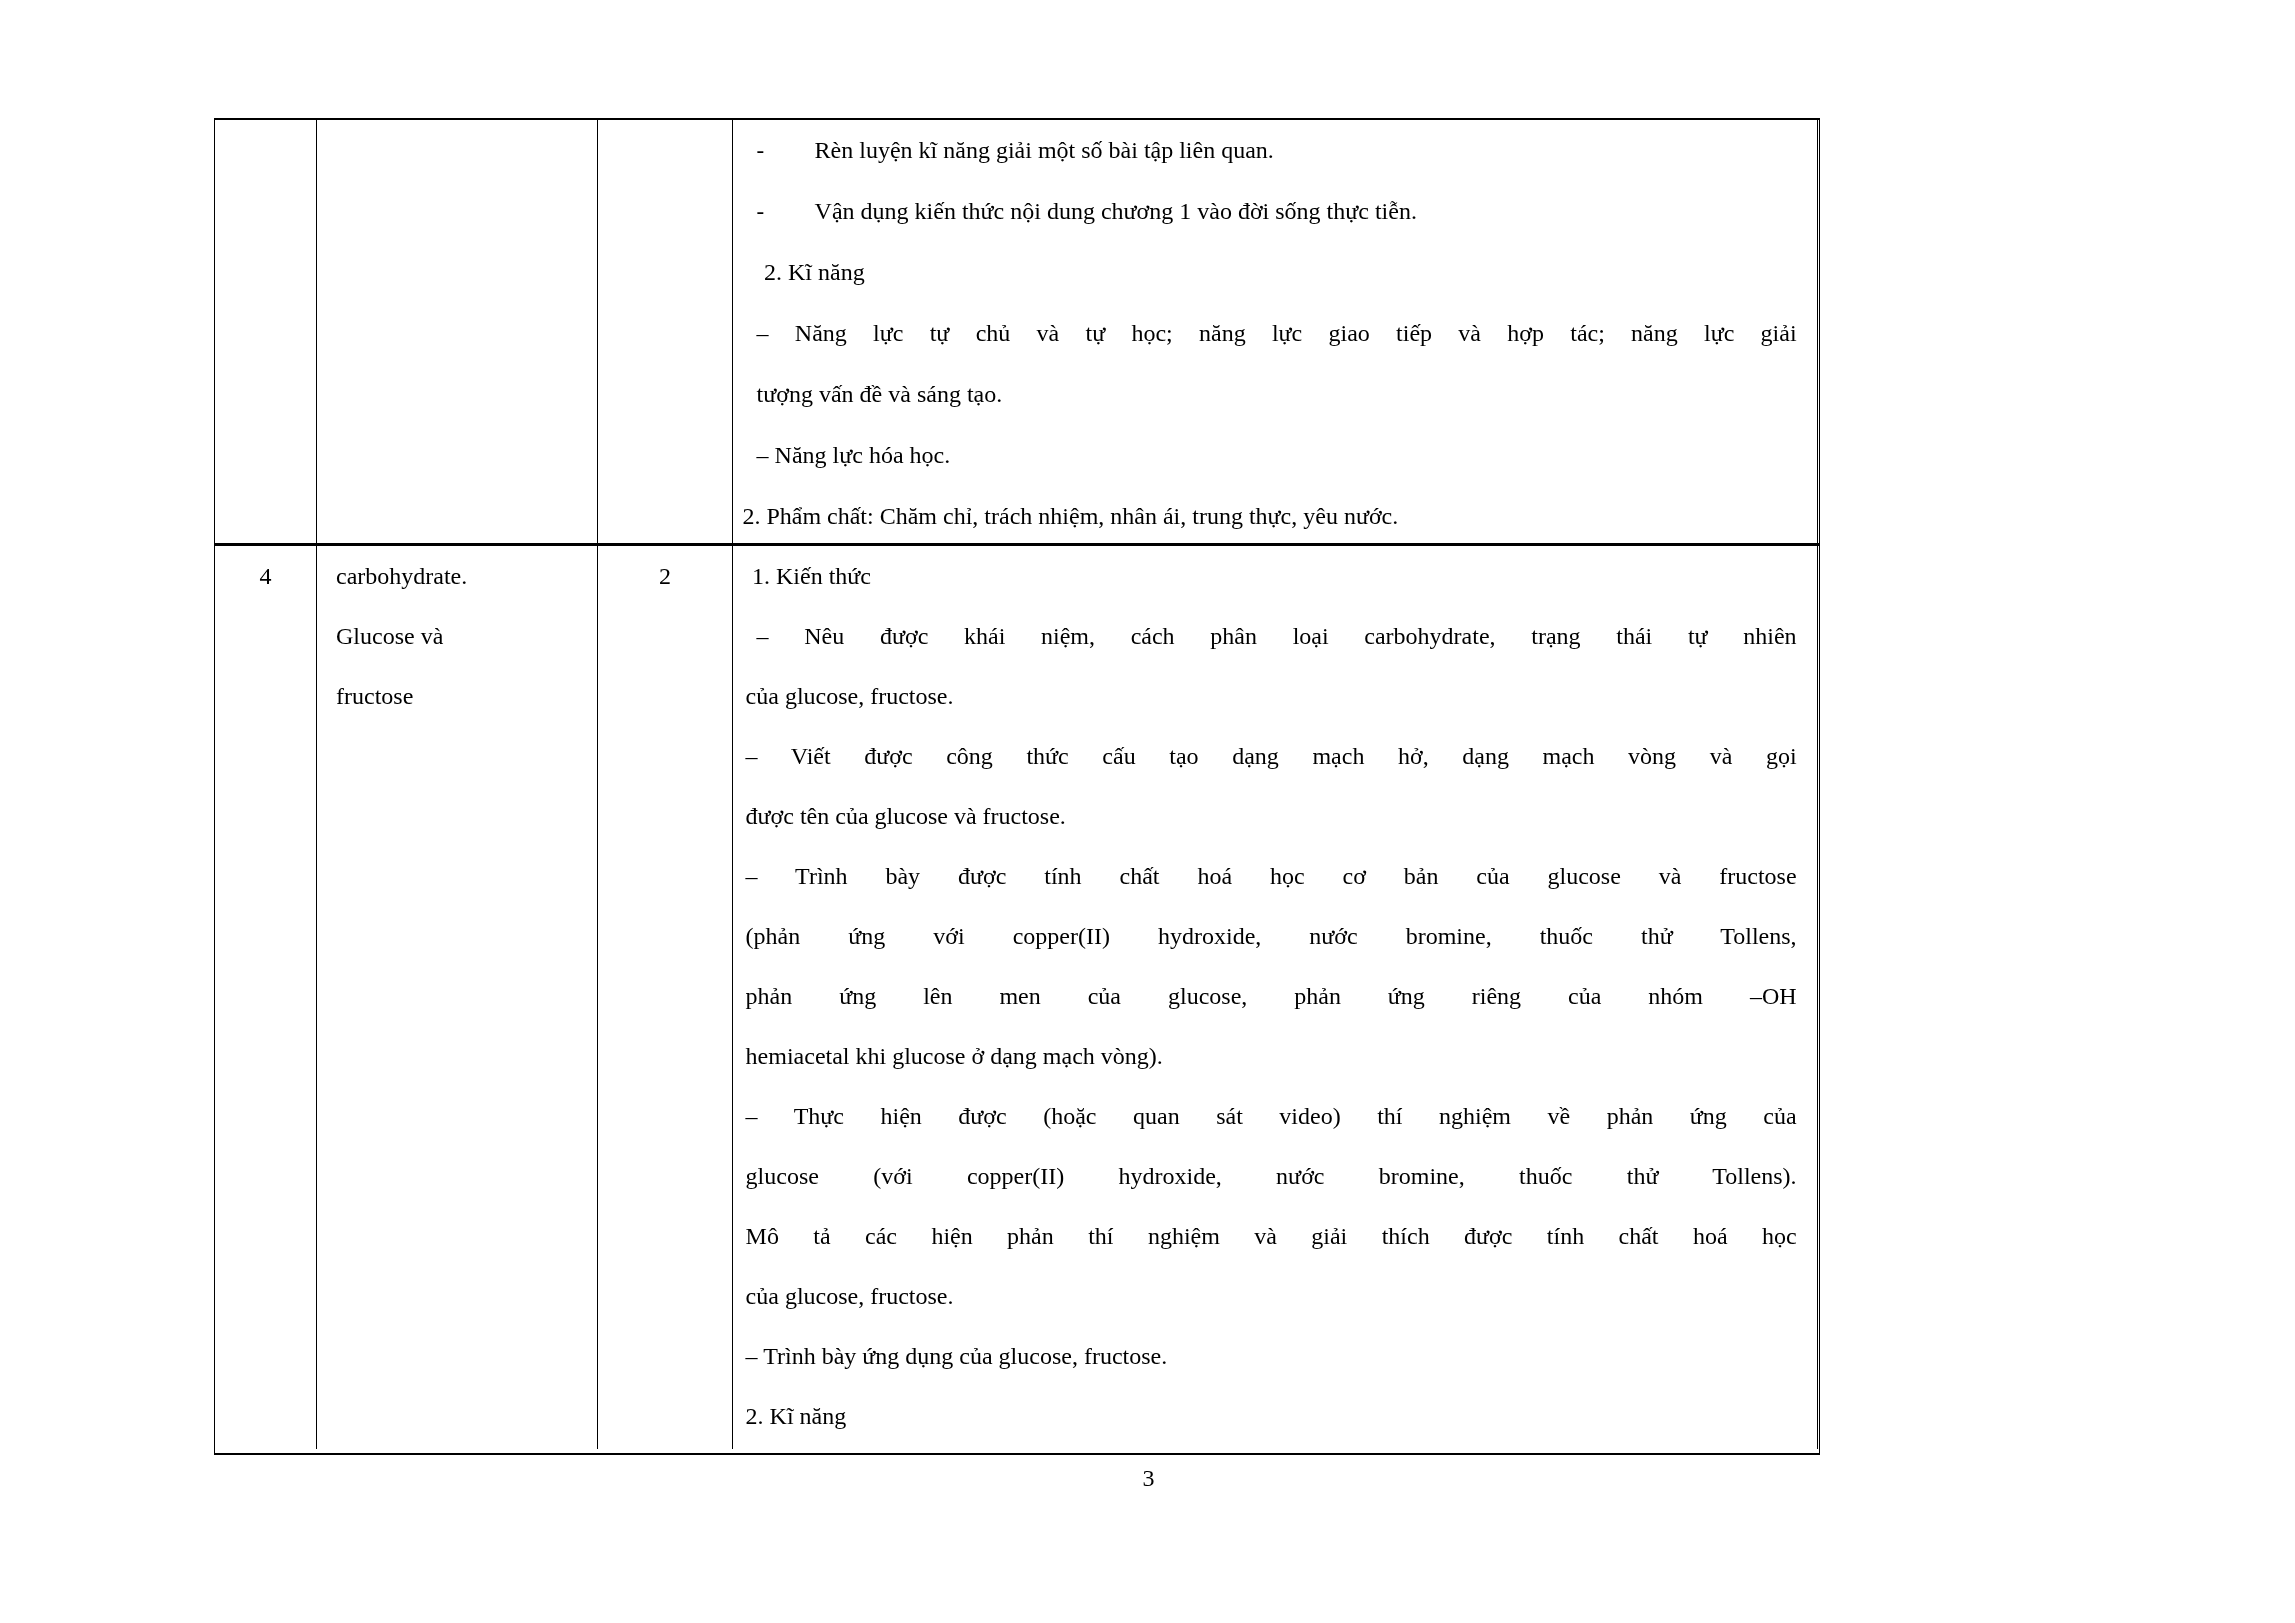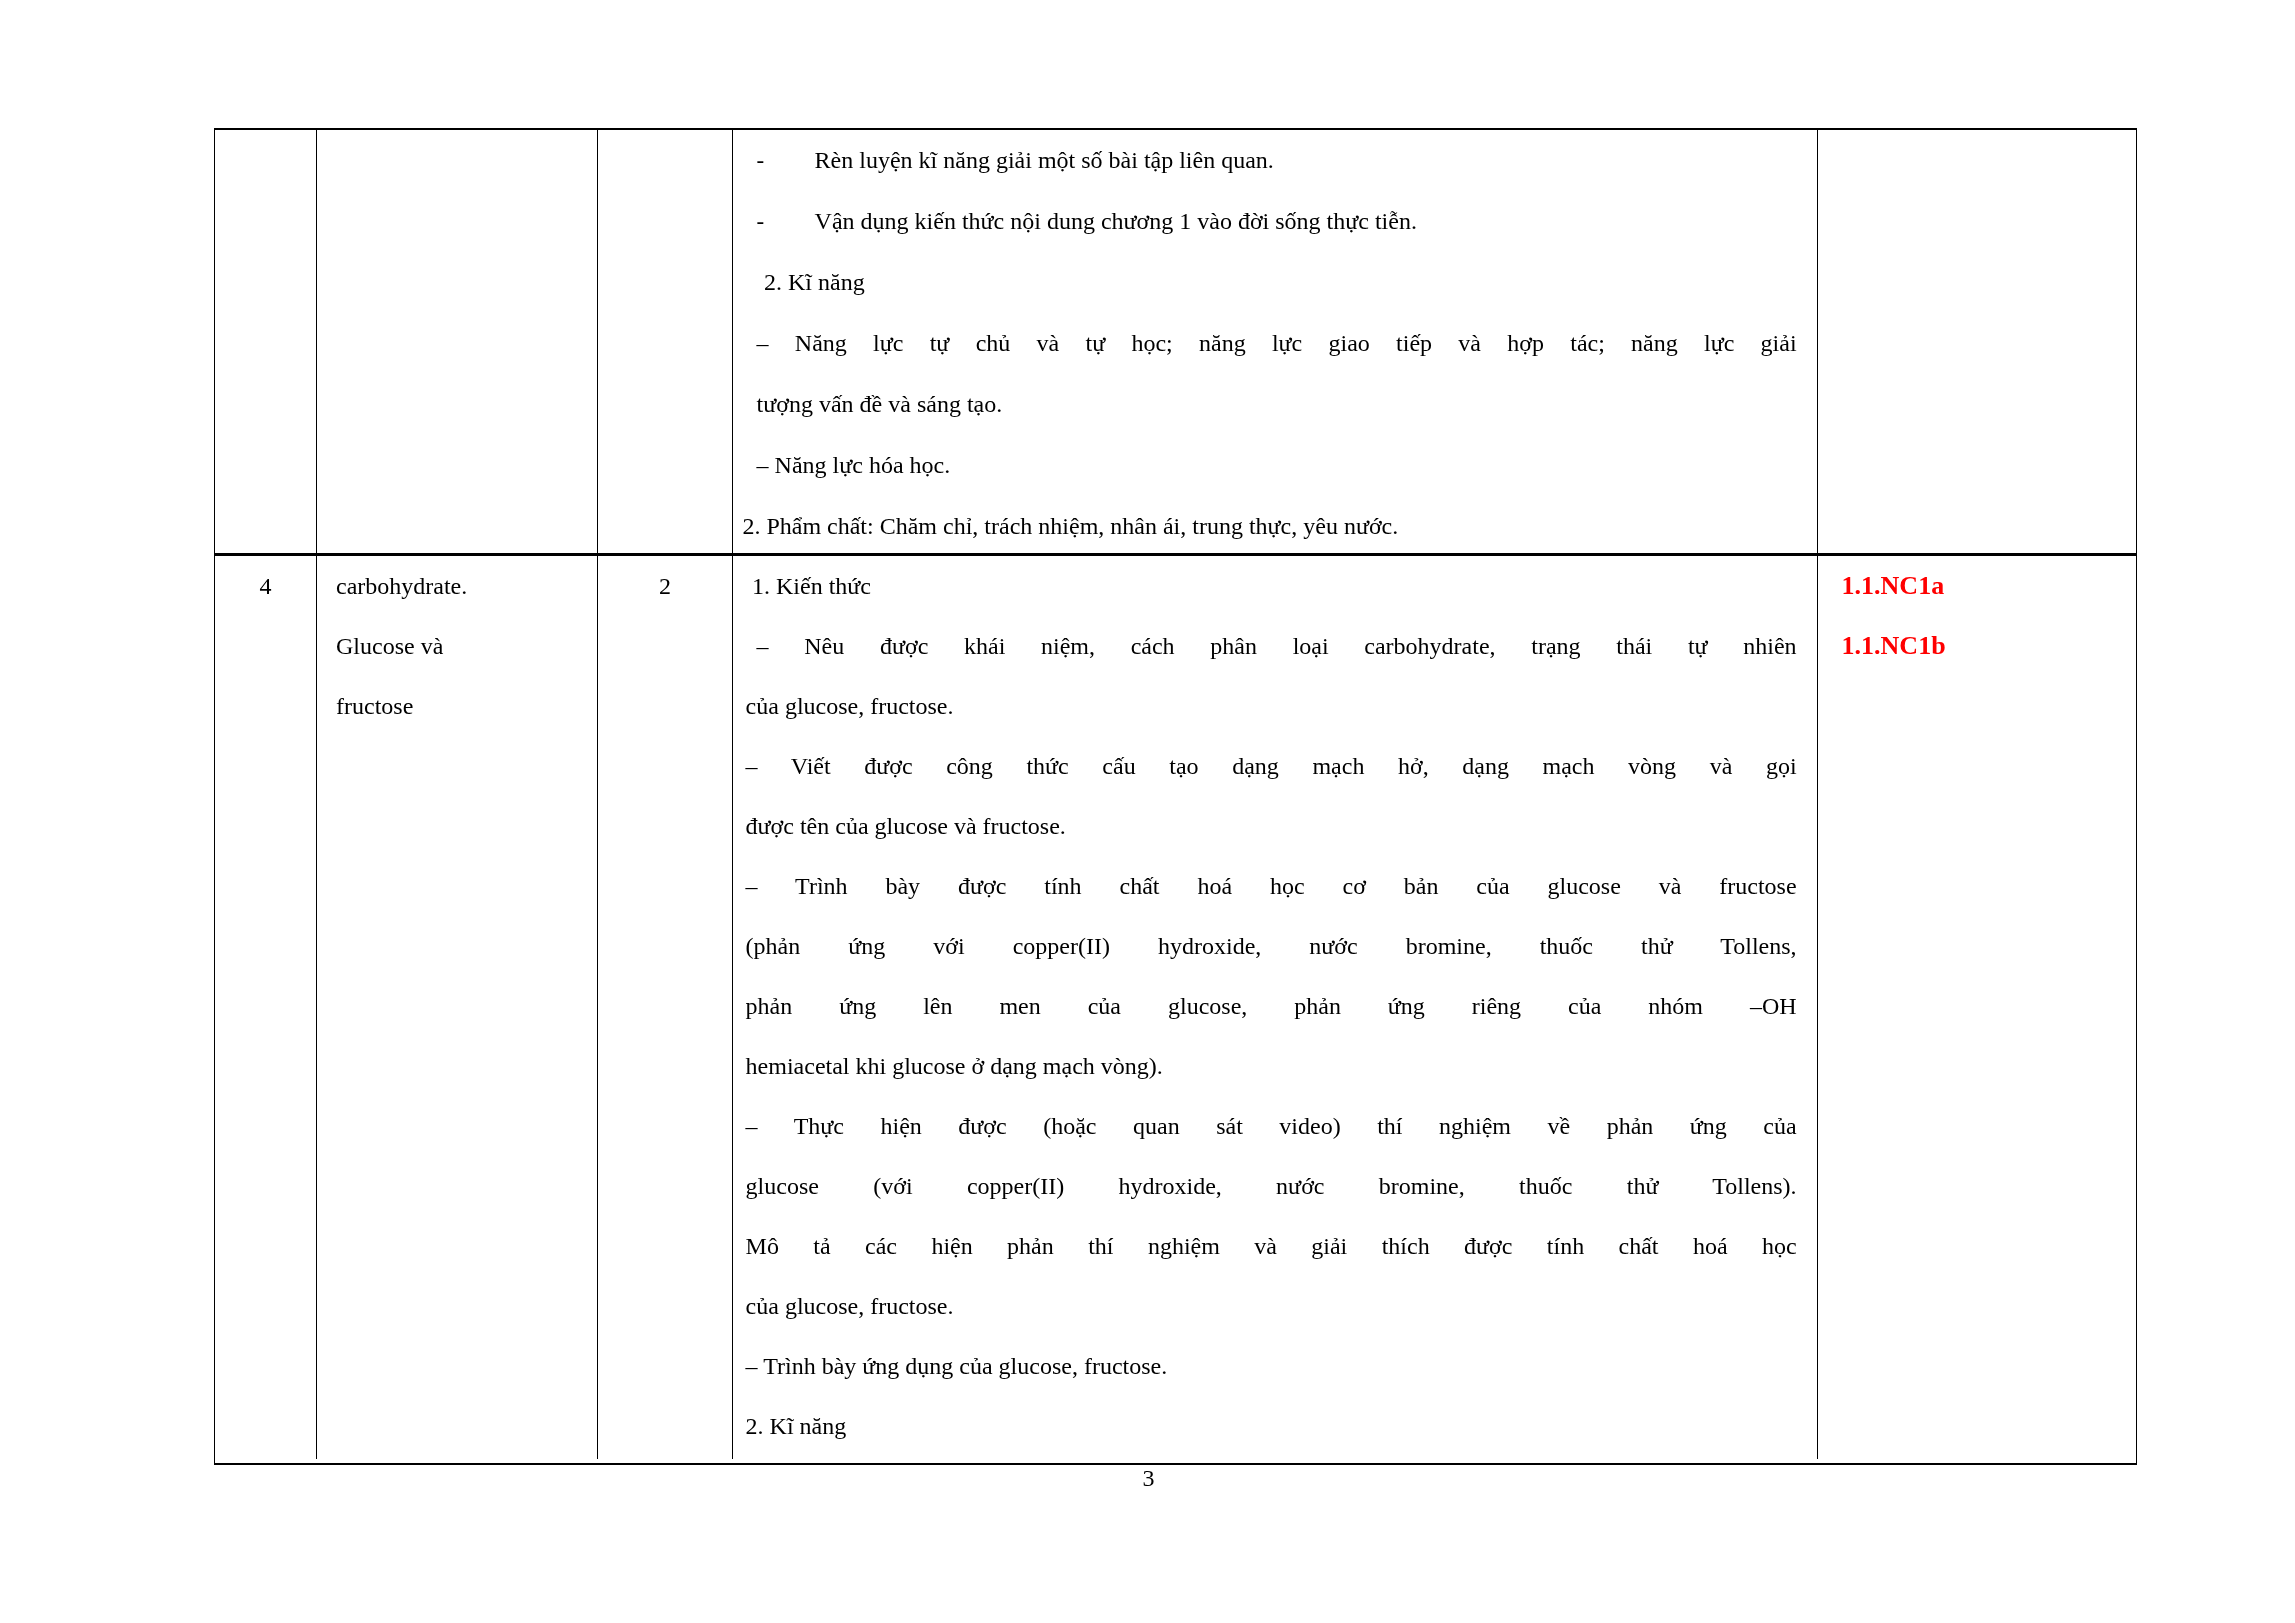--- a/index.html
+++ b/index.html
@@ -6,22 +6,22 @@
   .page{
     position:relative;
     width:2295px;height:1623px;
     background:#ffffff;
     overflow:hidden;
     font-family:"Liberation Serif","DejaVu Serif",serif;
     color:#000000;
   }
   .doc-table{
     position:absolute;
-    left:214px;top:128px;
-    width:1923px;height:1337px;
+    left:214px;top:118px;
+    width:1606px;height:1337px;
     border:1.6px solid #000;
     border-top-width:2.4px;
     border-bottom-width:2.4px;
     box-sizing:border-box;
     overflow:hidden;
   }
   .trow{display:flex;width:100%;box-sizing:border-box;}
   .trow-1{height:426px;border-bottom:3.1px solid #000;}
   .trow-2{height:903px;}
   .cell{

